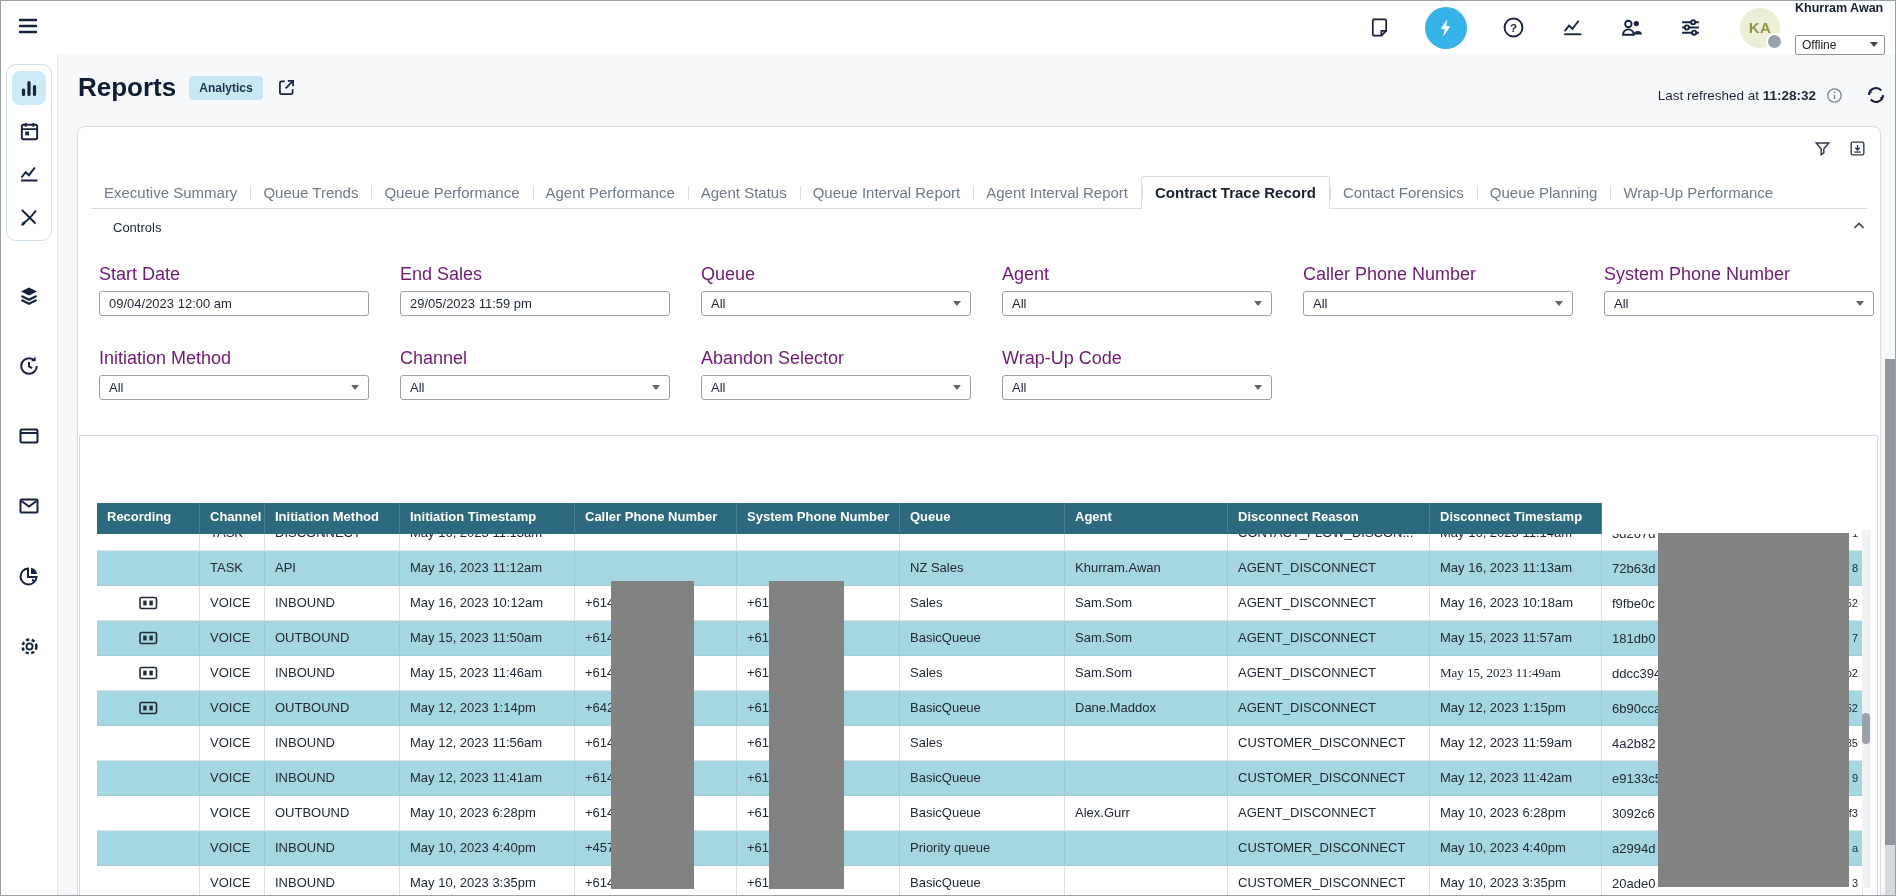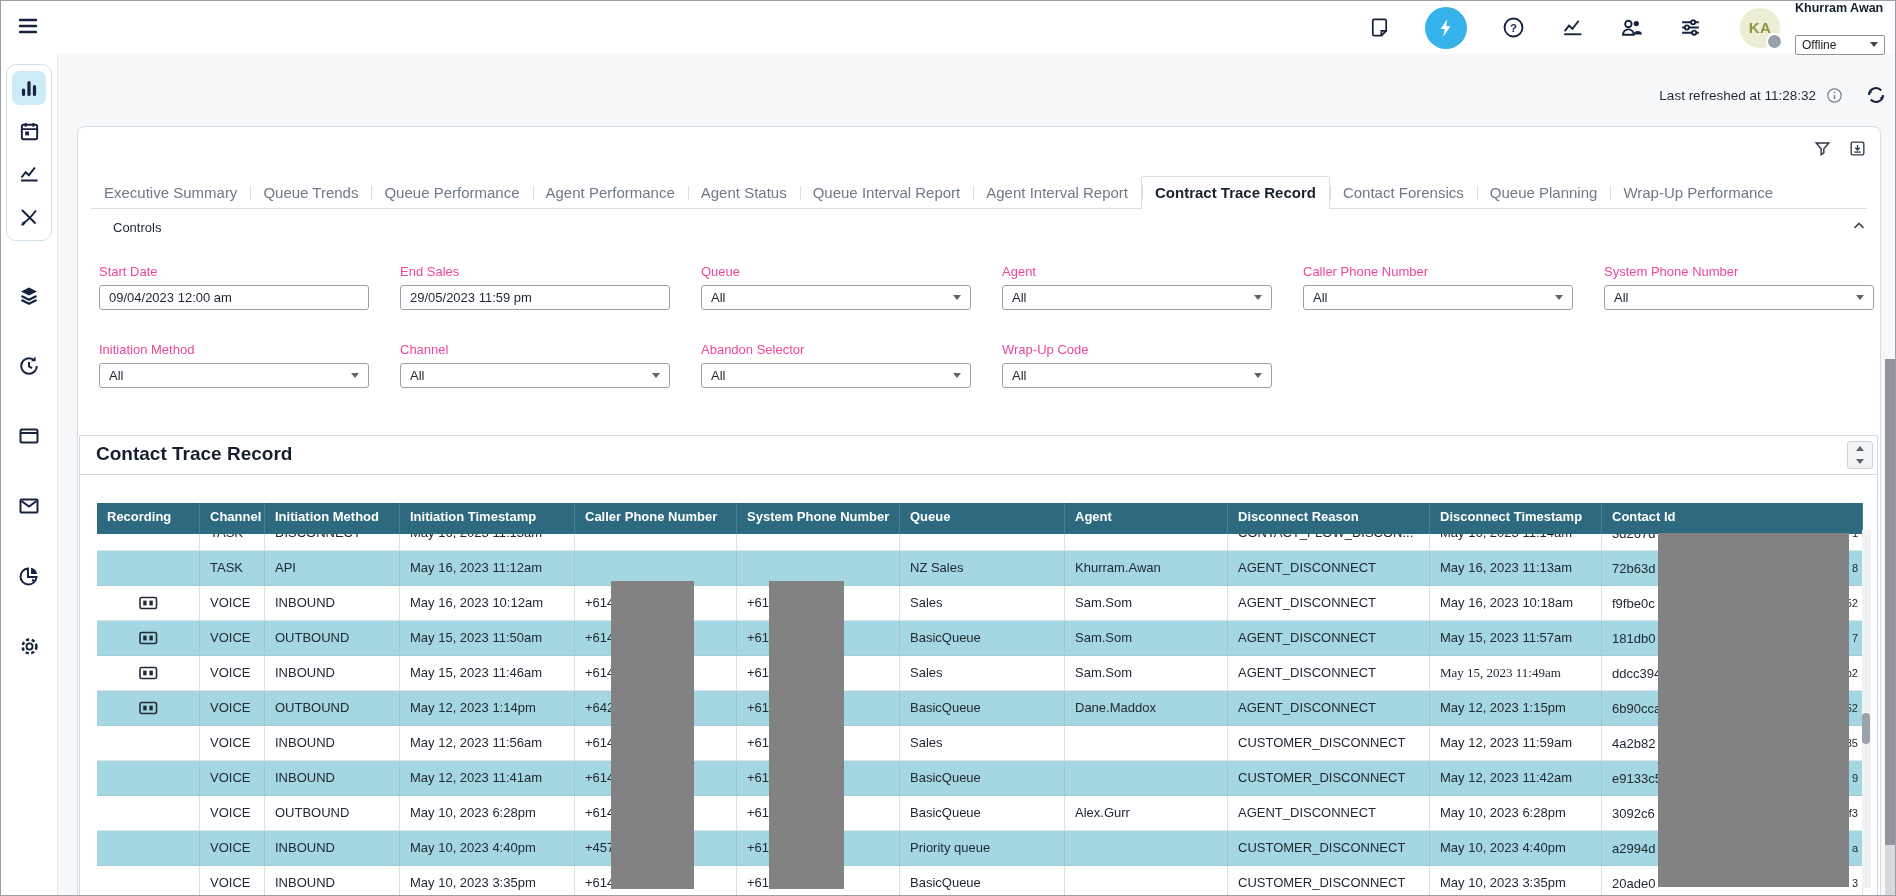--- a/index.html
+++ b/index.html
@@ -28,35 +28,35 @@
   .side-item{width:34px;height:34px;display:flex;align-items:center;justify-content:center;border-radius:8px;cursor:pointer;}
   .side-item.active{background:#cdeaf7;}
   .side-solos{display:flex;flex-direction:column;gap:36px;margin-top:38px;align-items:center;}
   
   .main{position:absolute;left:57px;top:53px;right:0;bottom:0;background:#f7f8f9;}
   .ph-left{position:absolute;left:20px;top:18px;display:flex;align-items:center;gap:13px;}
   .page-title{font-size:26px;font-weight:bold;color:#101d36;}
   .badge{background:#c7e8f9;color:#1c2f4a;font-size:12px;font-weight:bold;padding:5px 10px;border-radius:4px;cursor:pointer;}
   .ext-link{width:22px;height:22px;display:flex;align-items:center;justify-content:center;cursor:pointer;}
   .ph-right{position:absolute;right:8px;top:30px;display:flex;align-items:center;gap:9px;font-size:13.5px;color:#1e2836;}
-  .ph-right b{font-weight:normal;}
+  .ph-right b{font-weight:bold;}
   
   .card{position:absolute;left:19px;right:14px;top:72px;bottom:-10px;background:#fff;border:1px solid #d8dde2;
     border-radius:8px 8px 0 0;box-shadow:0 1px 2px rgba(0,0,0,.05);}
   .card-tools{position:absolute;top:13px;right:13px;display:flex;gap:15px;}
   .tool-btn{width:20px;height:20px;display:flex;align-items:center;justify-content:center;cursor:pointer;background:none;border:none;padding:0;}
   .tabs{position:absolute;top:50px;left:13px;right:13px;height:31px;display:flex;align-items:flex-end;border-bottom:1px solid #d9dee3;}
   .tab{height:30px;line-height:30px;padding:0 13px;font-size:15px;color:#6e7a87;white-space:nowrap;position:relative;cursor:pointer;}
   .tab + .tab::before{content:"";position:absolute;left:0;top:8px;height:14px;width:1px;background:#d9dee3;}
   .tab.active{background:#fff;border:1px solid #d9dee3;border-bottom:none;margin-bottom:-1px;height:32px;line-height:31px;
     font-weight:bold;color:#18222f;border-radius:2px 2px 0 0;}
   .controls-head{position:absolute;top:93px;left:35px;font-size:13px;color:#1d2633;}
   .controls-chevron{position:absolute;top:90px;right:12px;cursor:pointer;background:none;border:none;padding:0;}
   .fields{position:absolute;top:137px;left:21px;display:grid;grid-template-columns:repeat(6,270px);column-gap:31px;row-gap:32px;}
-  .field-label{font-size:13px;color:#ec4899;margin-bottom:6px;white-space:nowrap;}
+  .field-label{font-size:18px;color:#701a75;margin-bottom:6px;white-space:nowrap;}
   .field-control{height:25px;border:1px solid #99a1aa;border-radius:3px;background:#fff;font-size:13px;color:#1d2633;
     display:flex;align-items:center;justify-content:space-between;padding:0 9px;box-sizing:border-box;cursor:pointer;}
   .caret-down{width:0;height:0;border-left:4.5px solid transparent;border-right:4.5px solid transparent;border-top:5px solid #5b6570;}
   
   .panel{position:absolute;left:1px;right:2px;top:308px;height:474px;border:1px solid #d4d9de;background:#fff;border-radius:2px;}
   .panel-head{height:38px;border-bottom:1px solid #d4d9de;position:relative;}
   .panel-title{position:absolute;left:16px;top:7px;font-size:19px;font-weight:bold;color:#151f2d;}
   .stepper{position:absolute;right:4px;top:5px;width:26px;height:28px;background:#f1f3f5;border:1px solid #ccd2d8;
     border-radius:3px;display:flex;flex-direction:column;box-sizing:border-box;}
   .step-btn{flex:1;display:flex;align-items:center;justify-content:center;cursor:pointer;background:none;border:none;padding:0;}
@@ -247,20 +247,31 @@
             <svg viewBox="0 0 24 24" width="23" height="23">
               <circle cx="12" cy="12" r="3.2" fill="none" stroke="#15233f" stroke-width="1.9"></circle>
               <circle cx="12" cy="12" r="7.2" fill="none" stroke="#15233f" stroke-width="2.6" stroke-dasharray="3.4 2.6"></circle>
             </svg>
           </span>
         </div>
       </div>
   </div>
 
   <div class="main">
+    <div class="ph-left">
+      <span class="page-title">Reports</span>
+      <span class="badge">Analytics</span>
+      <span class="ext-link">
+          <svg viewBox="0 0 24 24" width="21" height="21">
+            <path d="M10 5H6.5a2 2 0 0 0-2 2v10.5a2 2 0 0 0 2 2H17a2 2 0 0 0 2-2V14" fill="none" stroke="#15233f" stroke-width="2"></path>
+            <path d="M13.5 4.5h6v6" fill="none" stroke="#15233f" stroke-width="2"></path>
+            <path d="M19.5 4.5 11 13" stroke="#15233f" stroke-width="2"></path>
+          </svg>
+        </span>
+    </div>
     <div class="ph-right">
       <span><span>Last refreshed at</span>&nbsp;<b>11:28:32</b></span>
       <span style="display:flex;">
           <svg viewBox="0 0 24 24" width="19" height="19">
             <circle cx="12" cy="12" r="8.5" fill="none" stroke="#7a828c" stroke-width="1.6"></circle>
             <circle cx="12" cy="8" r="1.1" fill="#7a828c"></circle>
             <path d="M12 11v5.5" stroke="#7a828c" stroke-width="1.8"></path>
           </svg>
         </span>
       <span style="display:flex;margin-left:12px;">
@@ -369,44 +380,32 @@
           <div>
             <div class="field-label">Wrap-Up Code</div>
             <div class="field-control">
               <span>All</span>
               <span class="caret-down"></span>
             </div>
           </div>
         </div>
 
       <div class="panel">
-        <div class="panel-head">
-          <span class="panel-title">Contact Trace Record</span>
-          <span class="stepper">
-            <button class="step-btn">
-                <span class="tri-up"></span>
-              </button>
-            <button class="step-btn">
-                <span class="tri-down"></span>
-              </button>
-          </span>
-        </div>
         <div class="table" id="table">
             <div class="thead">
               <div class="hcell" style="width: 103px;">Recording</div>
               <div class="hcell" style="width: 65px;">Channel</div>
               <div class="hcell" style="width: 135px;">Initiation Method</div>
               <div class="hcell" style="width: 175px;">Initiation Timestamp</div>
               <div class="hcell" style="width: 162px;">Caller Phone Number</div>
               <div class="hcell" style="width: 163px;">System Phone Number</div>
               <div class="hcell" style="width: 165px;">Queue</div>
               <div class="hcell" style="width: 163px;">Agent</div>
               <div class="hcell" style="width: 202px;">Disconnect Reason</div>
               <div class="hcell" style="width: 172px;">Disconnect Timestamp</div>
-              <div class="hcell" style="width: 261px;">Contact Id</div>
             </div>
             <div class="trow-clip">
               <div class="trow">
                 <div class="tcell rec" style="width: 103px;"></div>
                 <div class="tcell" style="width: 65px;">TASK</div>
                 <div class="tcell" style="width: 135px;">DISCONNECT</div>
                 <div class="tcell" style="width: 175px;">May 16, 2023 11:13am</div>
                 <div class="tcell" style="width: 162px;"></div>
                 <div class="tcell" style="width: 163px;"></div>
                 <div class="tcell" style="width: 165px;"></div>

